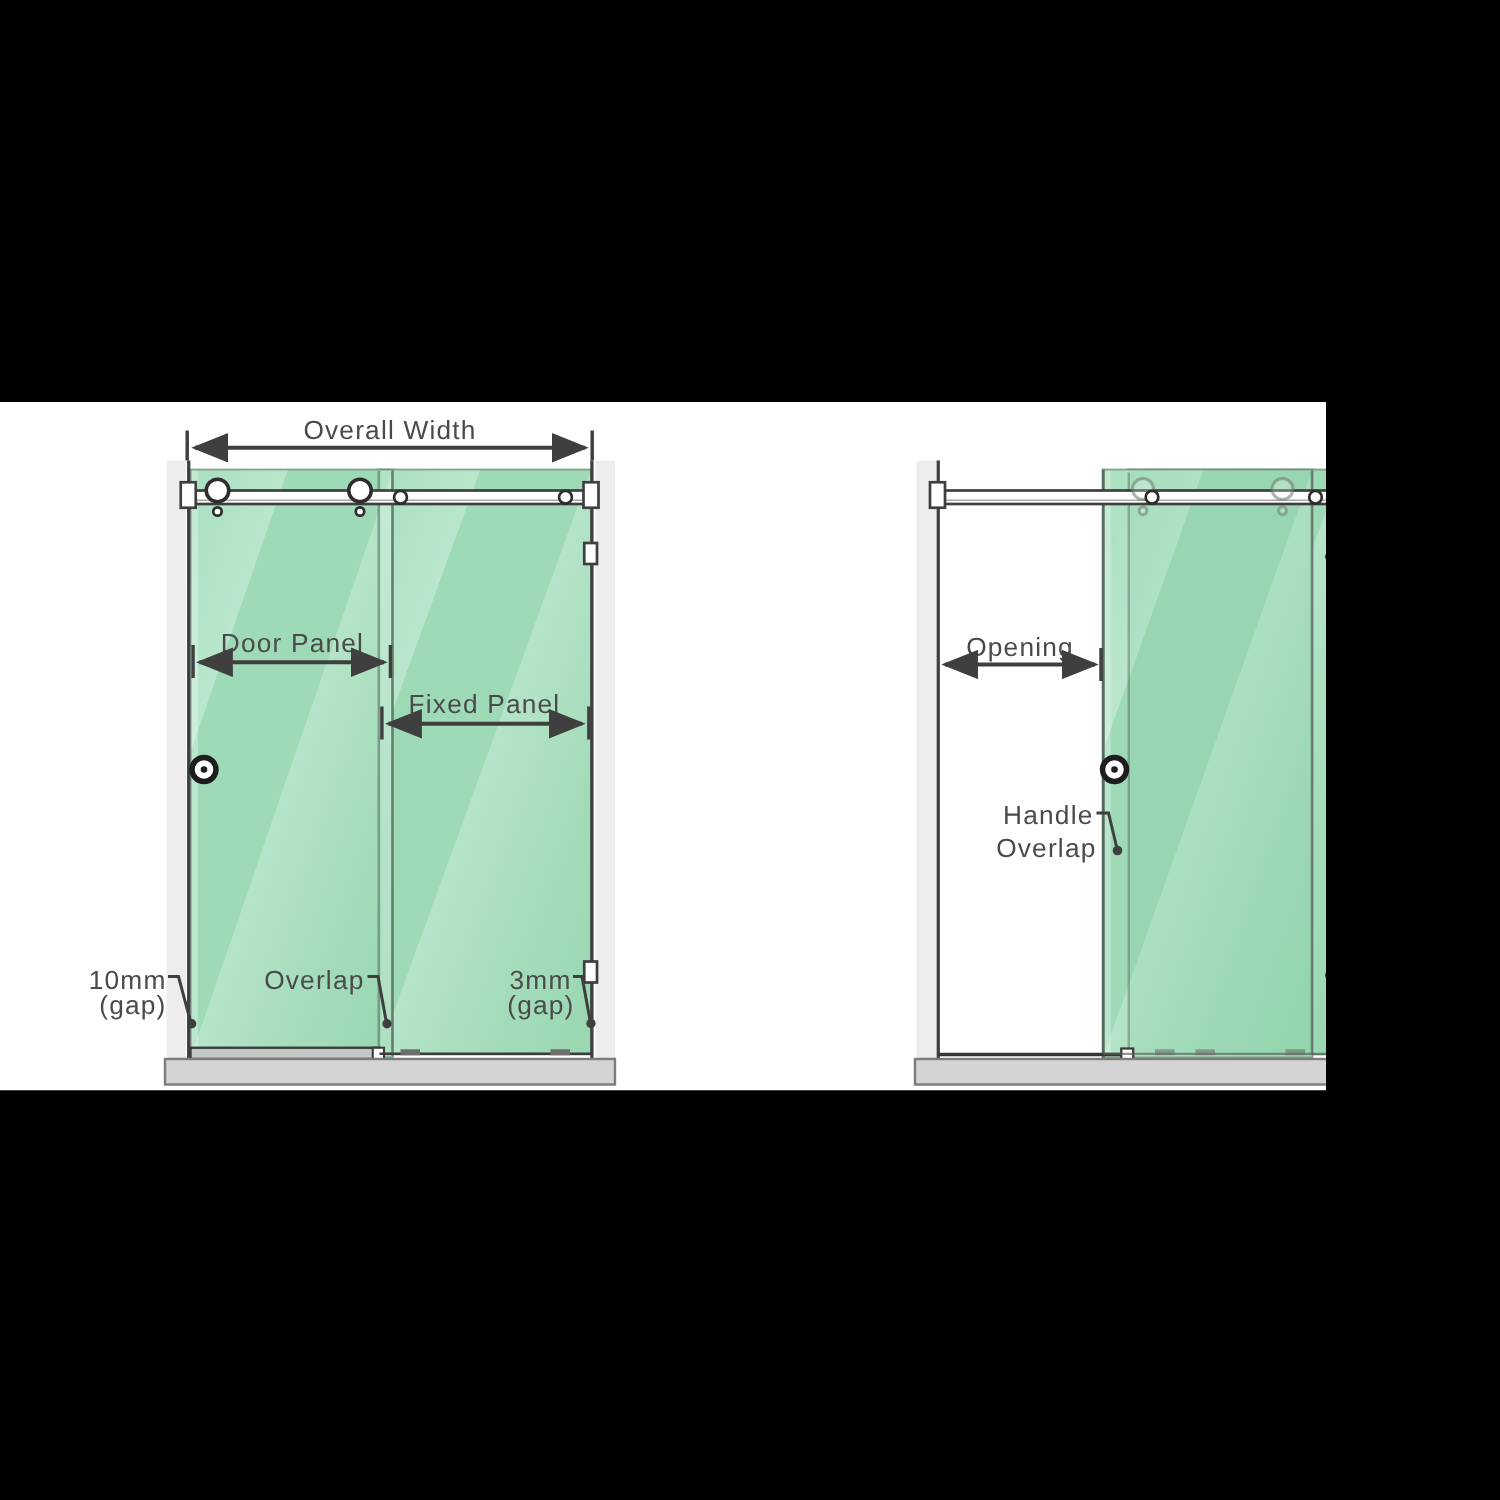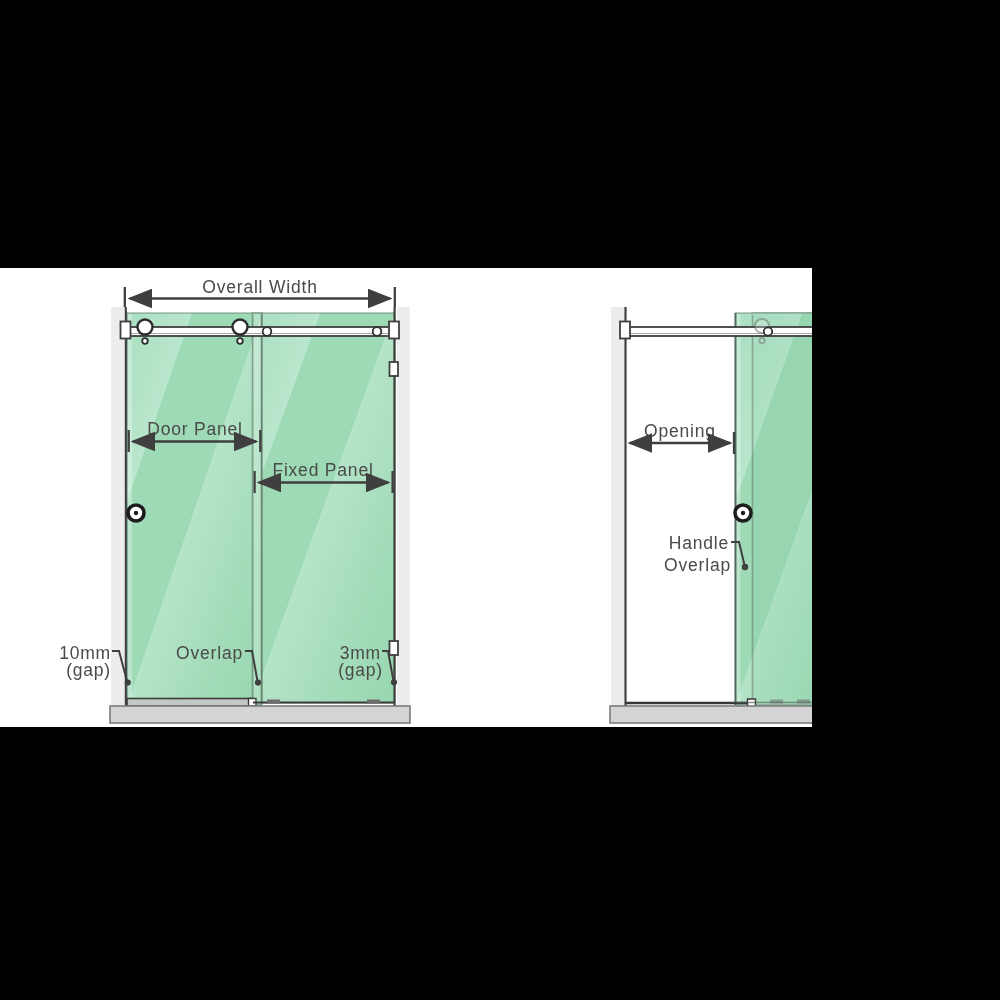--- a/index.html
+++ b/index.html
@@ -6,21 +6,21 @@
     --glass-green:#a3dcba;
     --glass-highlight:#bde7cf;
     --frame-line:#3f3f3f;
     --label-text:#4a4a4a;
     --wall-strip:#ededed;
     --base-tray:#d4d4d4;
     --background-bar:#000000;
     --canvas-background:#ffffff;
   }
   html,body{margin:0;padding:0;background:var(--background-bar);}
-  .stage{position:relative;width:812px;height:1000px;background:var(--background-bar);overflow:hidden;}
+  .stage{position:relative;width:884px;height:1000px;background:var(--background-bar);overflow:hidden;}
   svg{display:block;}
   text{
     font-family:"Liberation Sans", sans-serif;
     font-size:17.5px;
     letter-spacing:0.8px;
     fill:var(--label-text);
   }
   .dim-line{stroke:var(--frame-line);stroke-width:2.6;}
   .dim-tick{stroke:var(--frame-line);stroke-width:2.3;}
   .leader{stroke:var(--frame-line);stroke-width:2;fill:none;}

